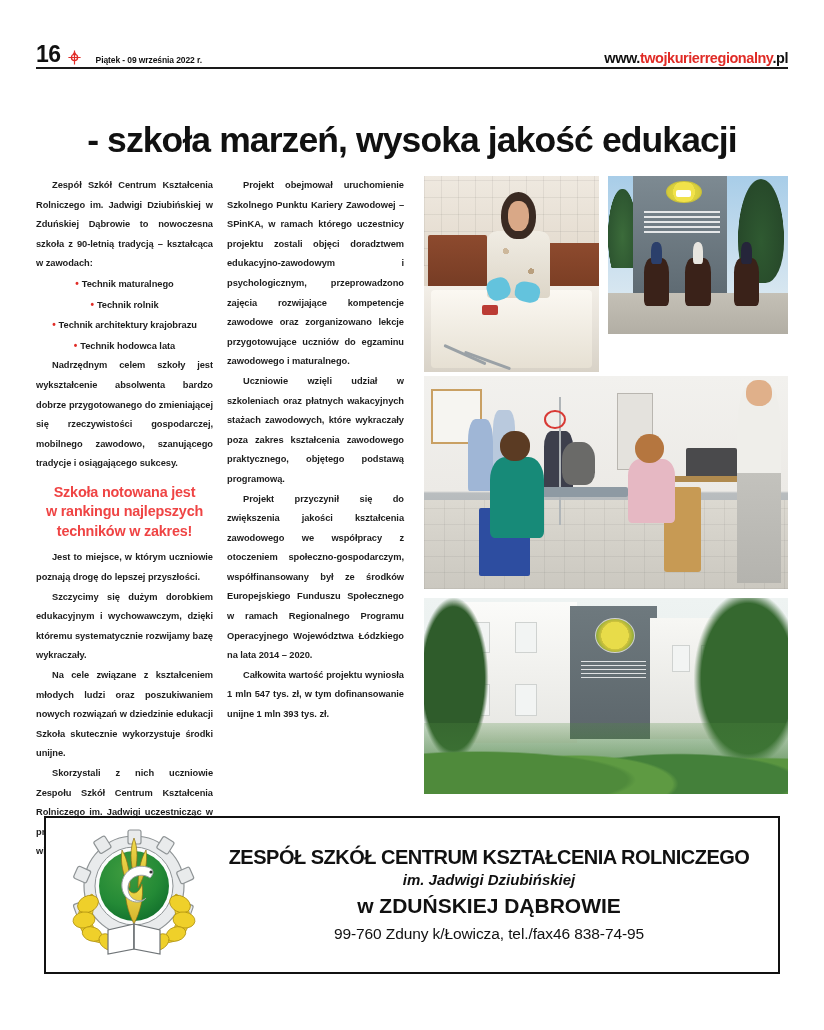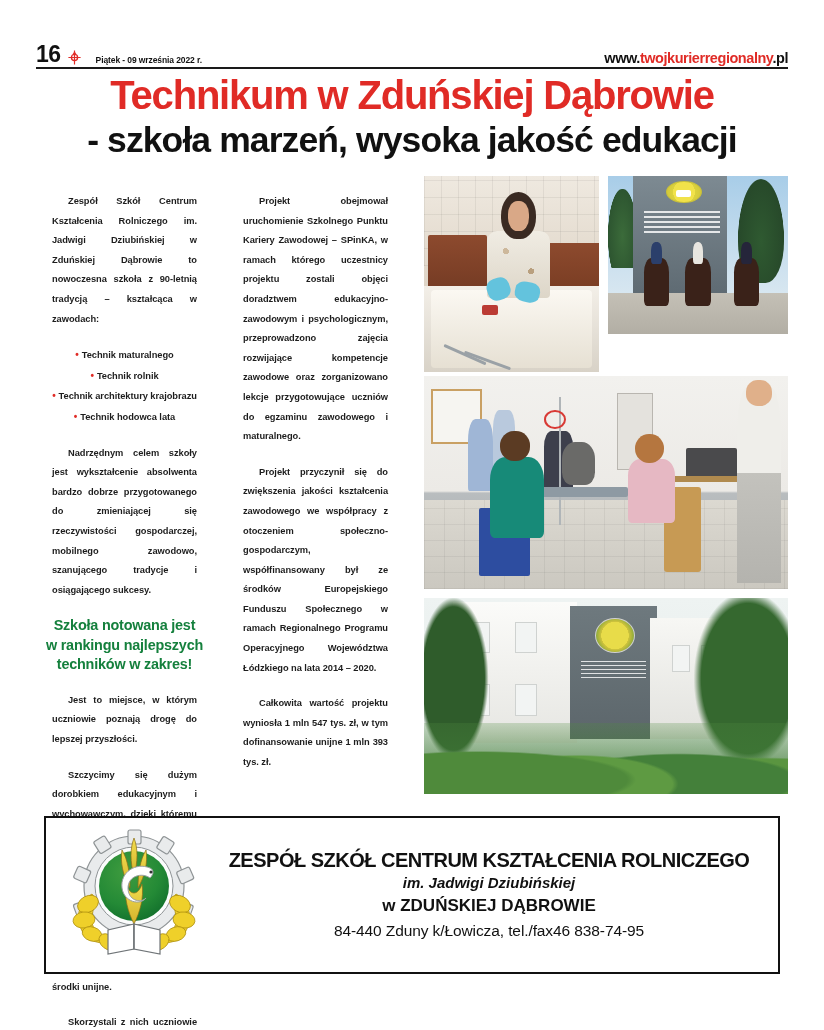--- a/index.html
+++ b/index.html
@@ -96,21 +96,21 @@
   .col {
     position: absolute;
     top: 176px;
     font-size: 9.3px;
     line-height: 19.6px;
     text-align: justify;
     color: #1d1d1d;
     font-weight: bold;
     letter-spacing: -0.05px;
   }
-  .col p { margin: 16px; text-indent: 16px; }
+  .col p { margin: 0; text-indent: 16px; }
   .col-1 { left: 36px; width: 177px; }
   .col-2 { left: 227px; width: 177px; }
 
   .bullets {
     list-style: none;
     margin: 0; padding: 0;
     text-align: center;
   }
   .bullets li {
     text-indent: 0;
@@ -120,21 +120,21 @@
   .bullets li::before {
     content: "\2022";
     color: #e02b26;
     margin-right: 3px;
     font-size: 10px;
   }
 
   .pullquote {
     margin: 9px 0 7px 0;
     text-align: center;
-    color: #15803d;
+    color: #ef4444;
     font-size: 14.4px;
     font-weight: bold;
     line-height: 19.5px;
     text-indent: 0;
     letter-spacing: -0.2px;
   }
 
   
   .photo {
     position: absolute;
@@ -250,21 +250,21 @@
     position: relative;
   }
   .ad-text {
     flex: 1 1 auto;
     text-align: center;
     padding-right: 14px;
     padding-left: 4px;
   }
   .ad-l1 { font-size: 20px; font-weight: bold; color:#111; letter-spacing:-0.5px; line-height:1.22; white-space:nowrap; }
   .ad-l2 { font-size: 15px; font-weight: bold; font-style: italic; color:#111; line-height:1.45; }
-  .ad-l3 { font-size: 17px; font-weight: bold; color:#111; line-height:1.45; }
+  .ad-l3 { font-size: 21px; font-weight: bold; color:#111; line-height:1.45; }
   .ad-l4 { font-size: 15.5px; color:#111; line-height:1.5; letter-spacing:-0.1px; }
   .ad-l5 { font-size: 15.5px; color:#111; line-height:1.5; letter-spacing:-0.35px; white-space:nowrap; }
 </style>
 </head>
 <body>
 
 <div class="page">
 
   <div class="masthead">
     <span class="page-num">16</span>
@@ -273,21 +273,20 @@
         <circle cx="6.5" cy="7.5" r="3.1" fill="none" stroke="#e02b26" stroke-width="1.3"></circle>
         <path d="M6.5 0.6 L6.5 14.4 M0.4 7.5 L12.6 7.5" stroke="#e02b26" stroke-width="1.2"></path>
         <path d="M6.5 1.2 L4.7 4.0 L8.3 4.0 Z" fill="#e02b26"></path>
       </svg>
     </span>
     <span class="dateline">Piątek - 09 września 2022 r.</span>
     <span class="site-url"><span>www.</span><span class="mid">twojkurierregionalny</span><span>.pl</span></span>
   </div>
   <div class="rule"></div>
 
-  <div class="headline-1">Technikum w Zduńskiej Dąbrowie</div>
   <div class="headline-2">- szkoła marzeń, wysoka jakość edukacji</div>
 
   <div class="col col-1">
     <p>Zespół Szkół Centrum Kształcenia Rolniczego im. Jadwigi Dziubińskiej w Zduńskiej Dąbrowie to nowoczesna szkoła z 90-letnią tradycją – kształcąca w zawodach:</p>
     <ul class="bullets">
       <li>Technik maturalnego</li>
       <li>Technik rolnik</li>
       <li>Technik architektury krajobrazu</li>
       <li>Technik hodowca lata</li>
     </ul>
@@ -298,20 +297,21 @@
       <div>techników w zakres!</div>
     </div>
     <p>Jest to miejsce, w którym uczniowie poznają drogę do lepszej przyszłości.</p>
     <p>Szczycimy się dużym dorobkiem edukacyjnym i wychowawczym, dzięki któremu systematycznie rozwijamy bazę wykraczały.</p>
     <p>Na cele związane z kształceniem młodych ludzi oraz poszukiwaniem nowych rozwiązań w dziedzinie edukacji Szkoła skutecznie wykorzystuje środki unijne.</p>
     <p>Skorzystali z nich uczniowie Zespołu Szkół Centrum Kształcenia Rolniczego im. Jadwigi uczestnicząc w projekcie „Nauczanie Rolnicze Xxi wieku – młodzi na start”.</p>
   </div>
 
   <div class="col col-2">
     <p>Projekt obejmował uruchomienie Szkolnego Punktu Kariery Zawodowej – SPinKA, w ramach którego uczestnicy projektu zostali objęci doradztwem edukacyjno-zawodowym i psychologicznym, przeprowadzono zajęcia rozwijające kompetencje zawodowe oraz zorganizowano lekcje przygotowujące uczniów do egzaminu zawodowego i maturalnego.</p>
+    <p>Uczniowie wzięli udział w szkoleniach oraz płatnych wakacyjnych stażach zawodowych, które wykraczały poza zakres kształcenia zawodowego praktycznego, objętego podstawą programową.</p>
     <p>Projekt przyczynił się do zwiększenia jakości kształcenia zawodowego we współpracy z otoczeniem społeczno-gospodarczym, współfinansowany był ze środków Europejskiego Funduszu Społecznego w ramach Regionalnego Programu Operacyjnego Województwa Łódzkiego na lata 2014 – 2020.</p>
     <p>Całkowita wartość projektu wyniosła 1 mln 547 tys. zł, w tym dofinansowanie unijne 1 mln 393 tys. zł.</p>
   </div>
 
   <div class="photo ph-vet">
     <div class="vet-wall"></div>
       <div class="vet-tilewall"></div>
     <div class="vet-cab"></div>
       <div class="vet-cab2"></div>
     <div class="vet-table"></div>
@@ -442,17 +442,17 @@
             <path d="M76 100 L102 106 L102 130 L76 125 Z"></path>
           </g>
           <path d="M76 100 L76 125" stroke="#6f7477" stroke-width="1.2"></path>
         </g>
       </svg>
     </div>
     <div class="ad-text">
       <div class="ad-l1">ZESPÓŁ SZKÓŁ CENTRUM KSZTAŁCENIA ROLNICZEGO</div>
       <div class="ad-l2">im. Jadwigi Dziubińskiej</div>
       <div class="ad-l3">w ZDUŃSKIEJ  DĄBROWIE</div>
-      <div class="ad-l4">84-440 Zduny k/Łowicza, tel./fax46 838-74-95</div>
+      <div class="ad-l4">99-760 Zduny k/Łowicza, tel./fax46 838-74-95</div>
     </div>
   </div>
 
 </div>
 
 </body></html>

